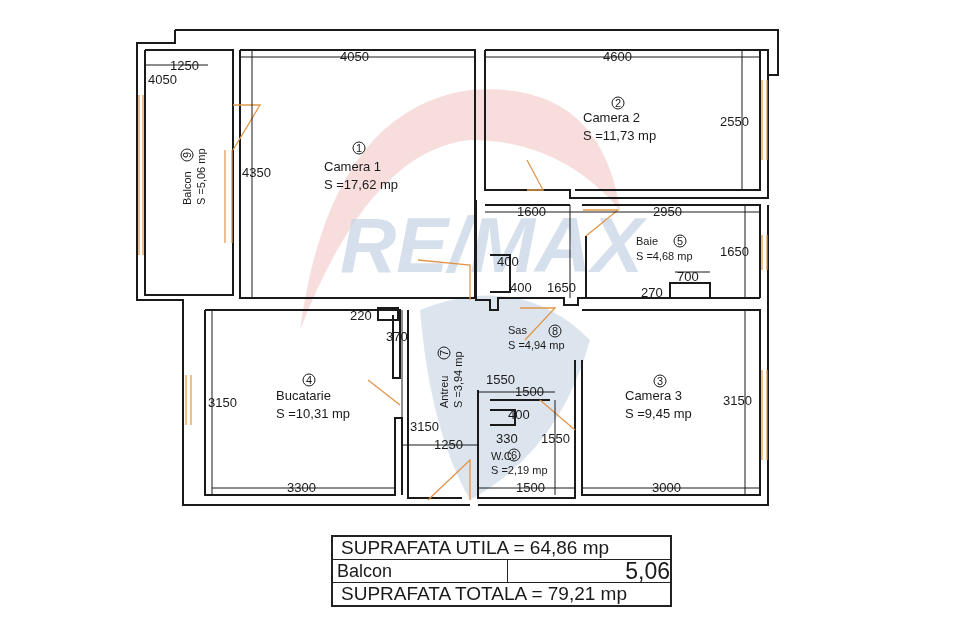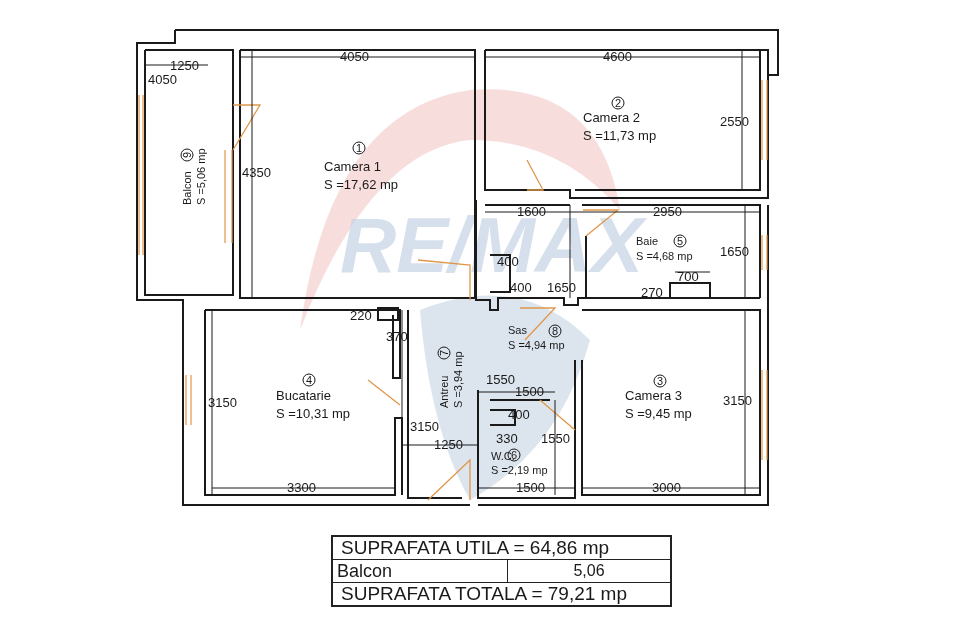--- a/index.html
+++ b/index.html
@@ -12,21 +12,21 @@
   .lbl { font-family:"Liberation Sans", sans-serif; font-size:13px; fill:#1a1a1a; }
   .dtxt { font-family:"Liberation Sans", sans-serif; font-size:13px; fill:#1a1a1a; }
   .num { font-family:"Liberation Sans", sans-serif; font-size:11px; fill:#1a1a1a; }
   .ring { fill:none; stroke:#1a1a1a; stroke-width:1; }
   .wm-text { font-family:"Liberation Sans", sans-serif; font-weight:bold; font-style:italic; font-size:78px; fill:#c9d6e6; opacity:0.75; }
   .summary { position:absolute; left:303px; top:535px; width:337px; border:2px solid #222; background:#fff;margin-left:28px; }
   .summary .row { border-bottom:1.5px solid #222; height:22px; display:flex; align-items:center; font-size:19px; }
   .summary .row:last-child { border-bottom:none; }
   .summary .row.full span { padding-left:8px; }
   .summary .row.split .c1 { width:170px; border-right:1.5px solid #222; height:100%; display:flex; align-items:center; padding-left:4px; font-size:18px; }
-  .summary .row.split .c2 { flex:1; text-align:center; font-size:16px; }
+  .summary .row.split .c2 { flex:1; text-align:right; font-size:23px; }
 </style>
 </head>
 <body>
 
 <svg id="plan" viewBox="0 0 960 640">
 
   <g>
     <path d="M300,330 Q330,110 470,90 Q600,80 620,210 Q560,140 470,140 Q370,150 300,330 Z" fill="#f6d2d2" opacity="0.75"></path>
     <path d="M420,310 Q520,270 590,340 Q560,450 470,500 Q430,430 420,310 Z" fill="#d3deea" opacity="0.8"></path>
     <text class="wm-text" x="340" y="272">RE/MAX</text>

